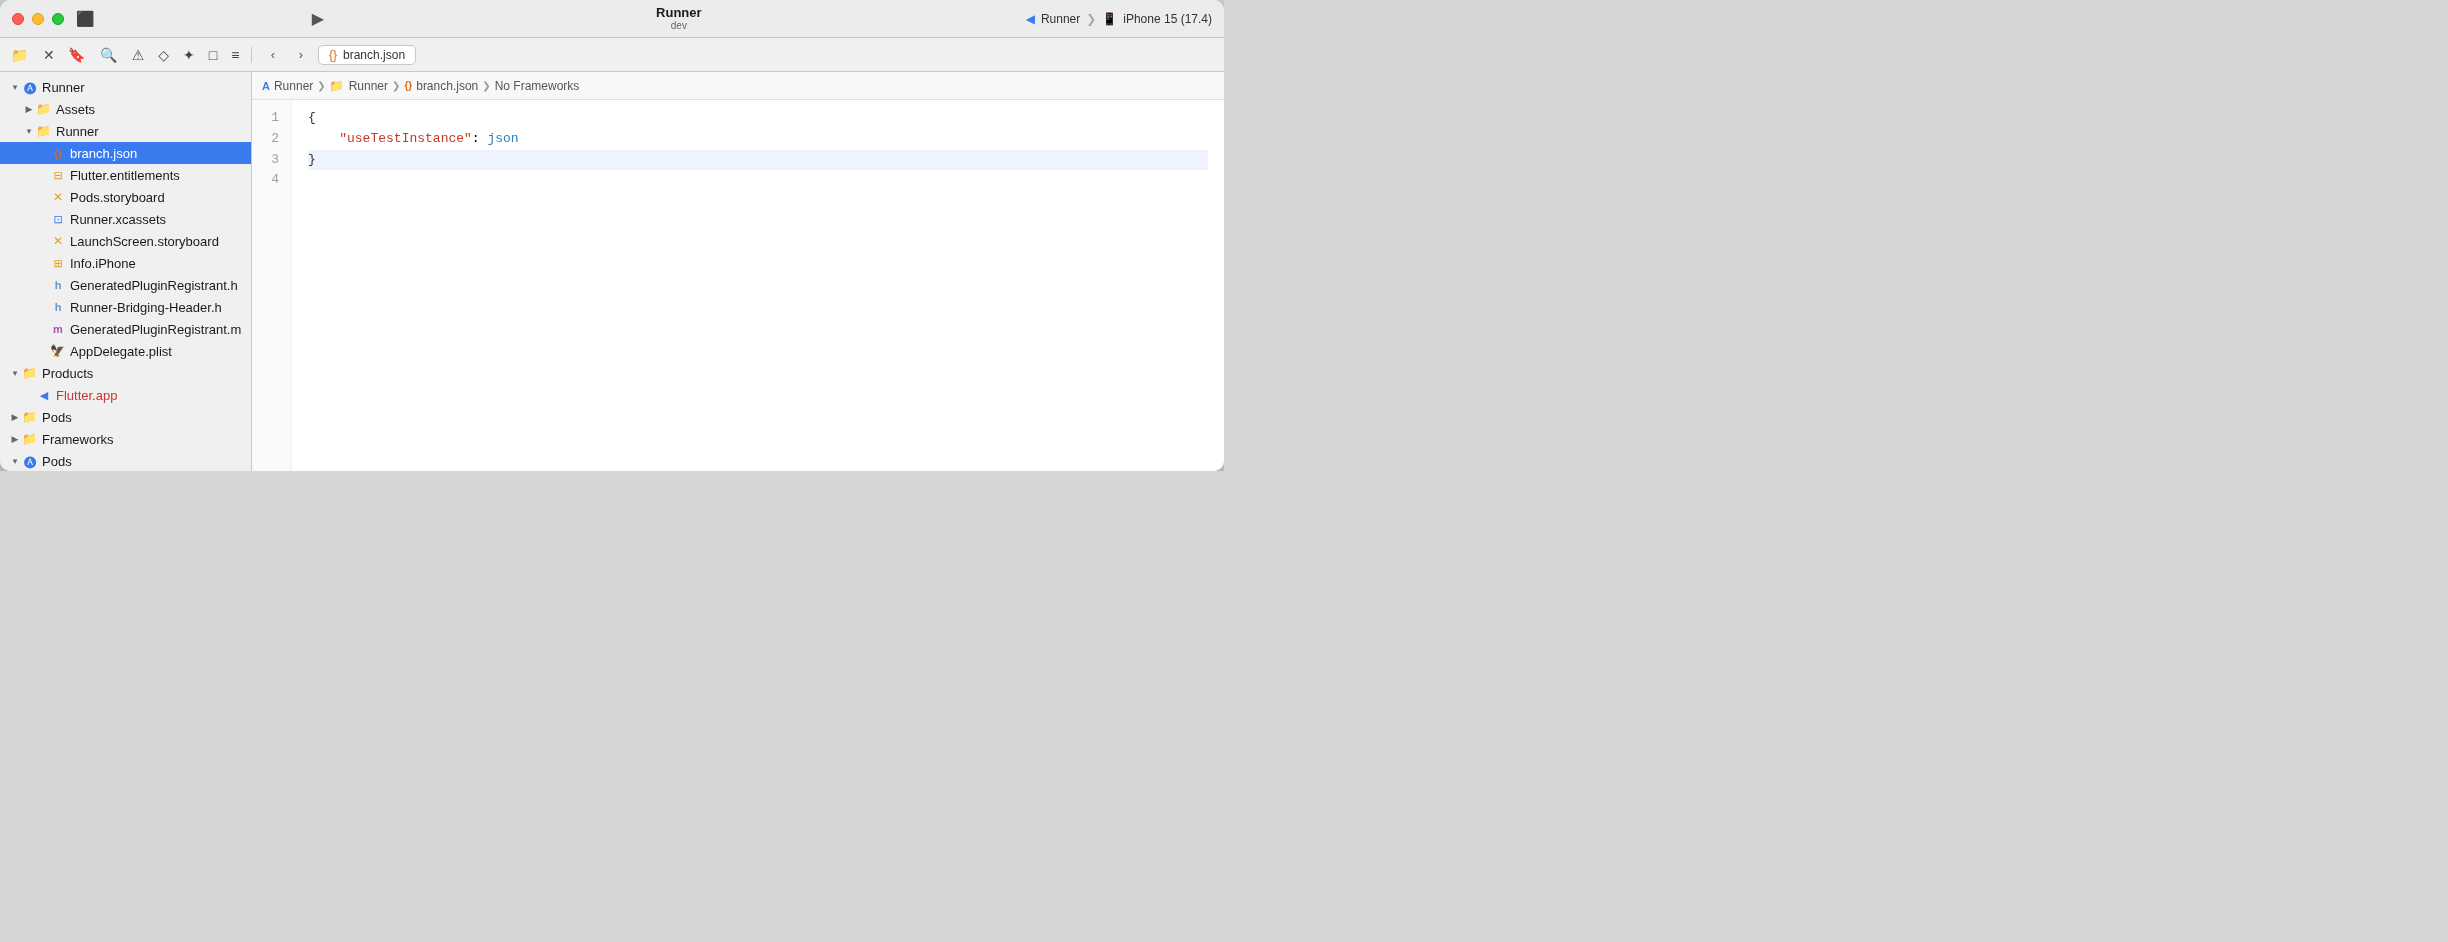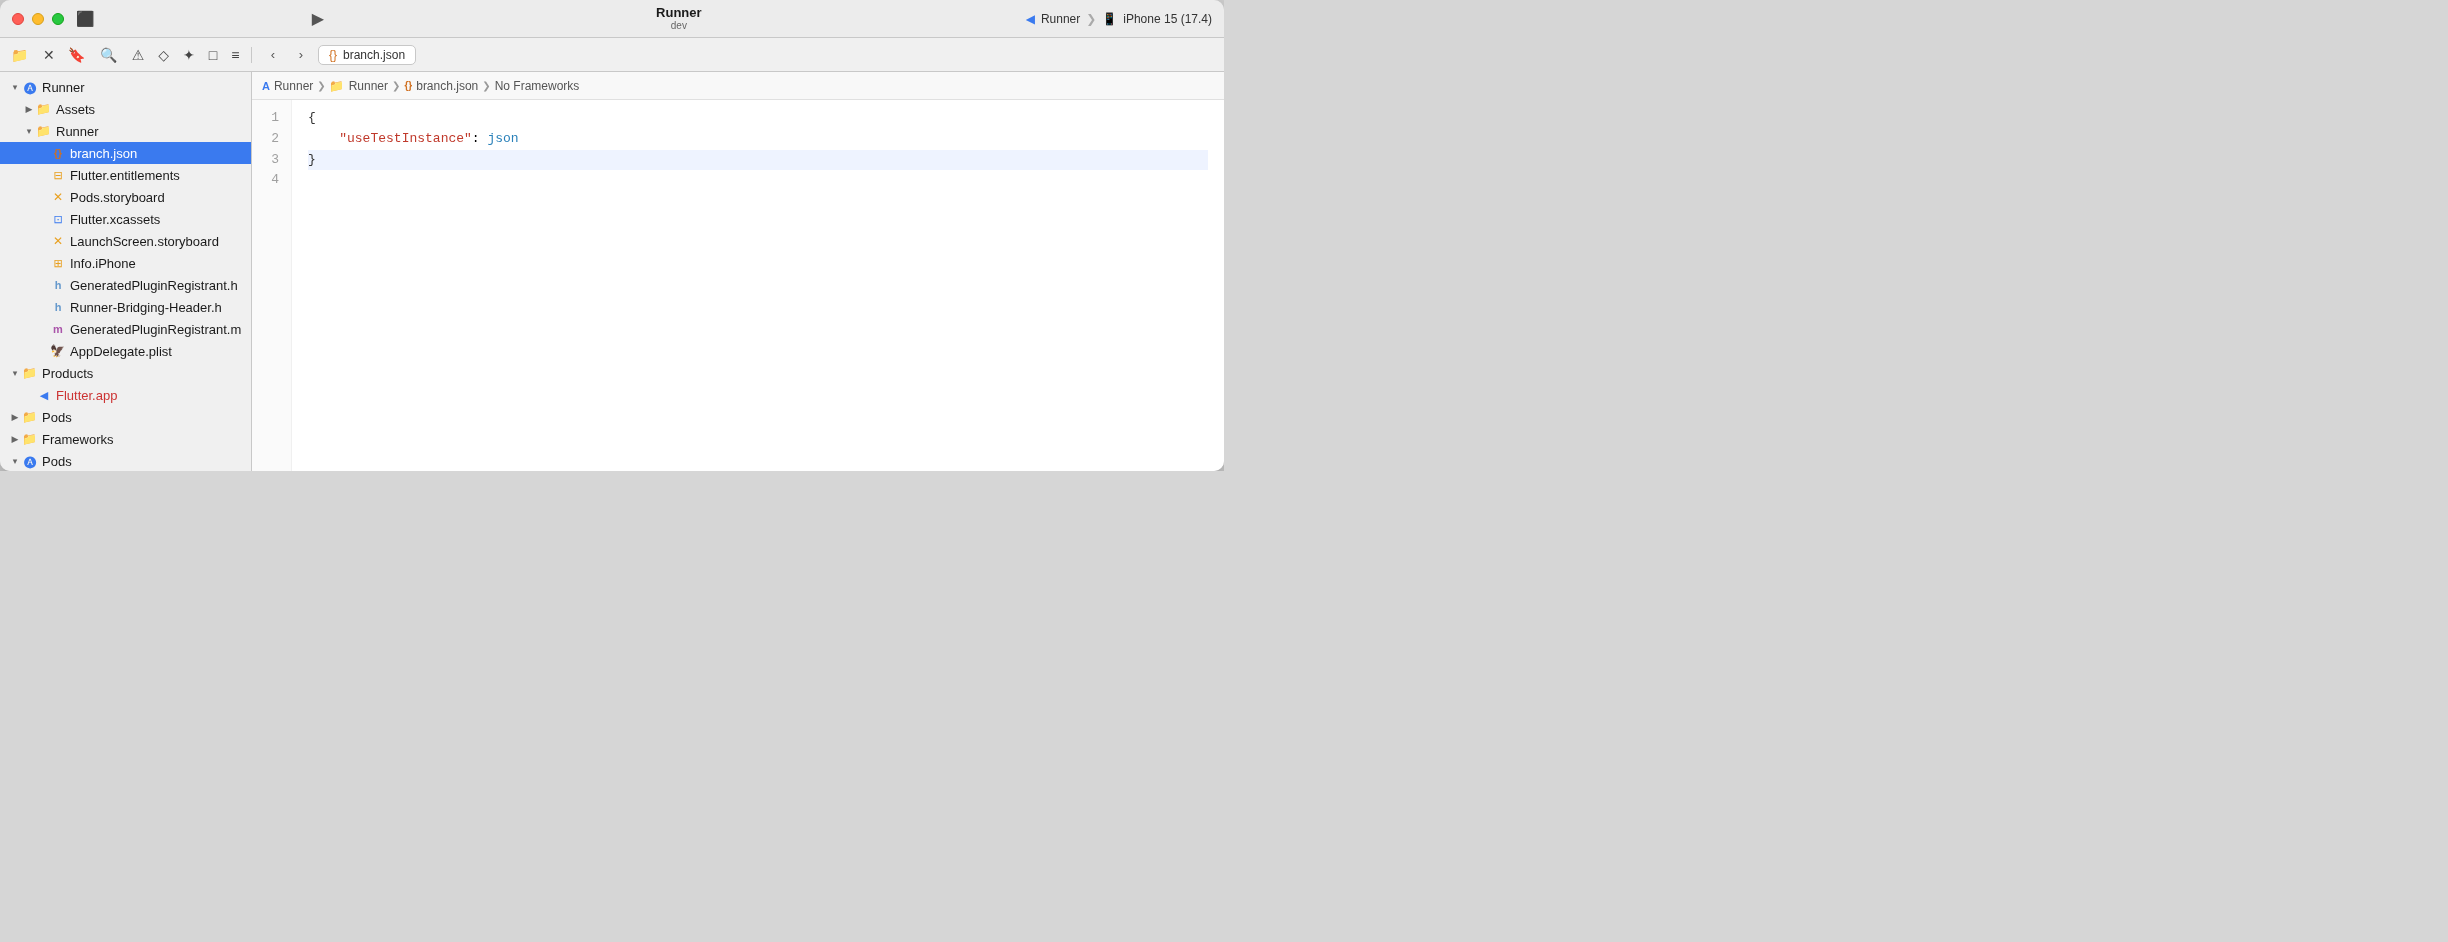--- a/index.html
+++ b/index.html
@@ -346,21 +346,21 @@
 
       <div class="sidebar-item indent-2">
         <span class="disclosure"> </span>
         <span class="item-icon" style="color:#e8a020;">✕</span>
         <span class="item-label">Pods.storyboard</span>
       </div>
 
       <div class="sidebar-item indent-2">
         <span class="disclosure"> </span>
         <span class="item-icon icon-blue" style="font-size:11px;">⊡</span>
-        <span class="item-label">Flutter.xcassets</span>
+        <span class="item-label">Runner.xcassets</span>
       </div>
 
       <div class="sidebar-item indent-2">
         <span class="disclosure"> </span>
         <span class="item-icon" style="color:#e8a020;">✕</span>
         <span class="item-label">LaunchScreen.storyboard</span>
       </div>
 
       <div class="sidebar-item indent-2">
         <span class="disclosure"> </span>

